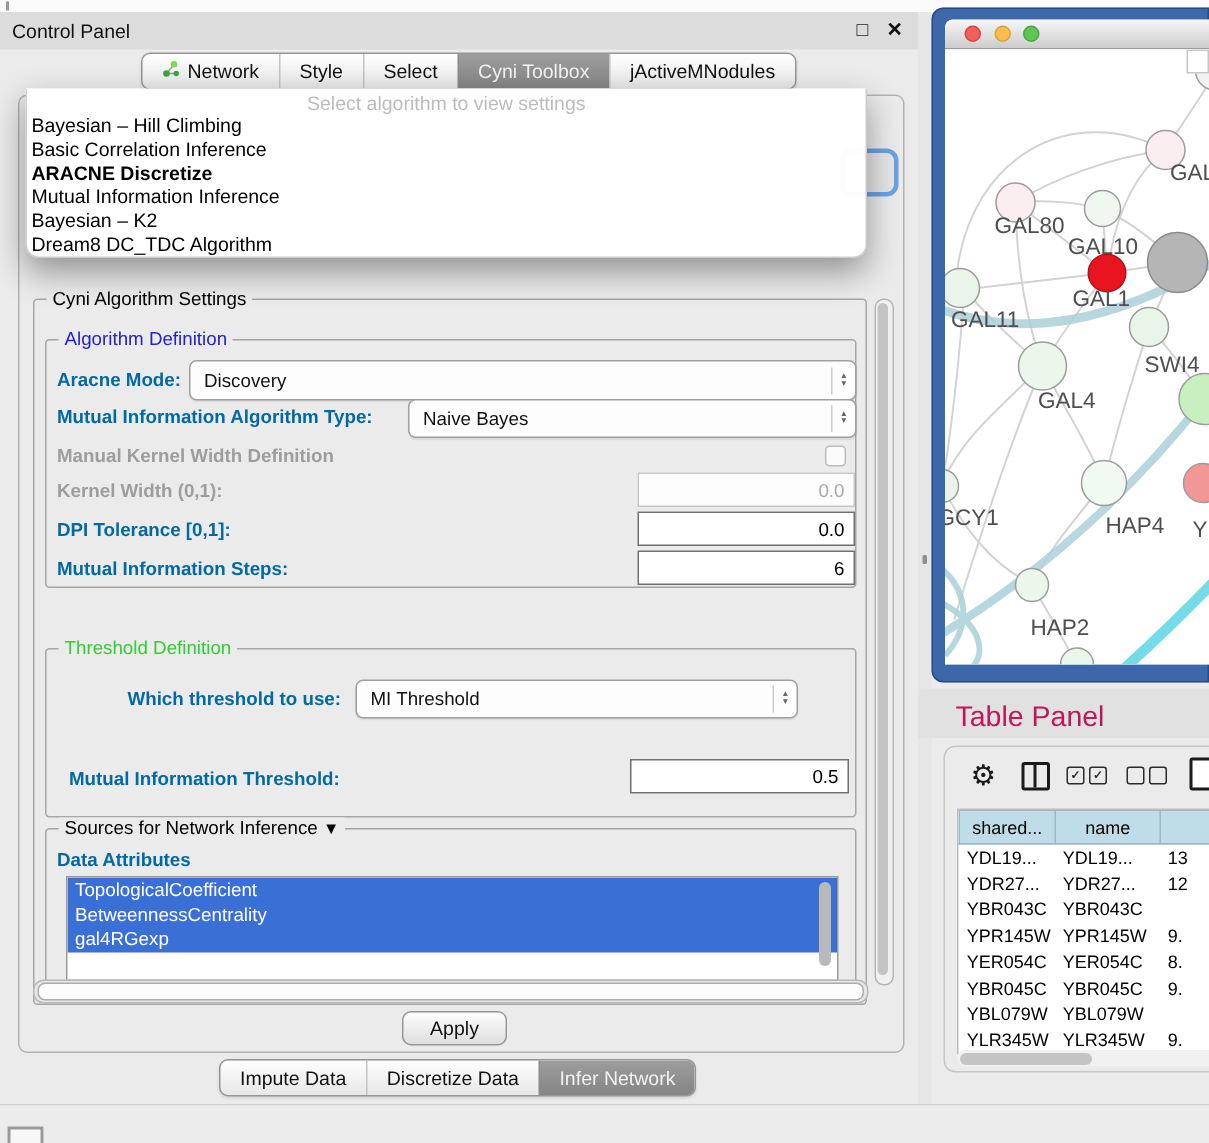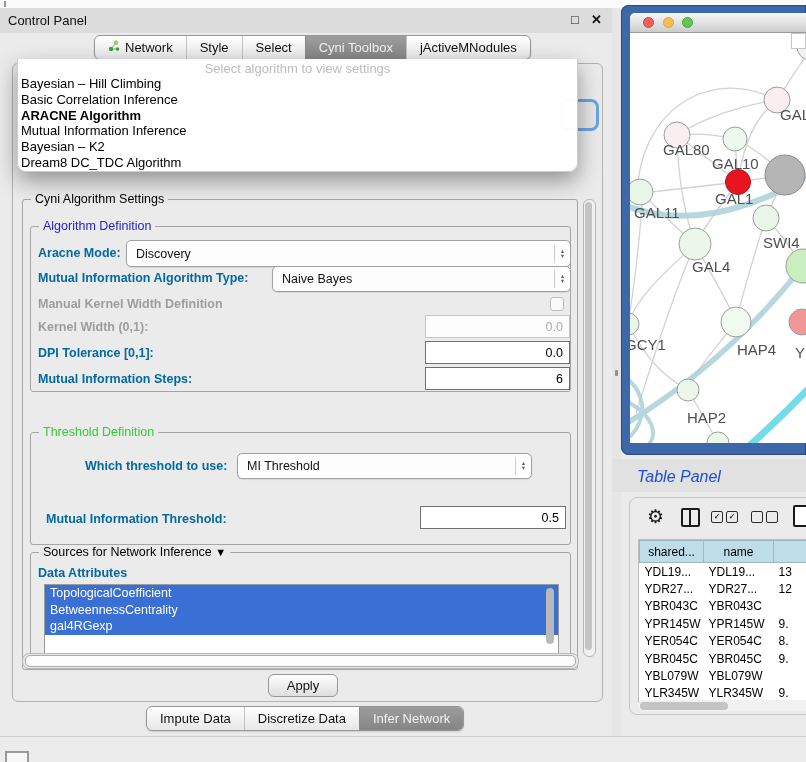--- a/index.html
+++ b/index.html
@@ -165,21 +165,21 @@
       <div class="tab sel">
         <span>Infer Network</span>
       </div>
     </div>
 
   <div class="dropdown">
     <div class="dd-ph">Select algorithm to view settings</div>
     <div id="dd-items">
         <div class="dd-item">Bayesian – Hill Climbing</div>
         <div class="dd-item">Basic Correlation Inference</div>
-        <div class="dd-item b">ARACNE Algorithm</div>
+        <div class="dd-item b">ARACNE Discretize</div>
         <div class="dd-item">Mutual Information Inference</div>
         <div class="dd-item">Bayesian – K2</div>
         <div class="dd-item">Dream8 DC_TDC Algorithm</div>
       </div>
   </div>
 
   <div class="abs" style="left:621px;top:5px;width:185px;height:450px;background:#3c67a9;border-radius:8px 0 0 8px;box-shadow:inset 0 0 0 1px #2a4a80;"></div>
   <div class="abs" style="left:630px;top:13px;width:176px;height:430px;background:#fff;border-radius:5px 0 0 0;overflow:hidden;">
     <div style="position:absolute;left:0;top:0;width:176px;height:19px;background:linear-gradient(#f7f7f7,#cccccc);border-bottom:1px solid #9c9c9c;border-radius:5px 0 0 0;">
       <div class="traffic" style="left:13px;background:#f25f58;border:1px solid #d8453e;box-sizing:border-box;"></div>
@@ -251,21 +251,21 @@
             <text x="107" y="322">HAP4</text>
             <text x="165" y="325">Y</text>
             <text x="57" y="390">HAP2</text>
           </g>
       </svg>
       <div style="position:absolute;right:0;top:0;width:13px;height:14px;background:#fff;border:1px solid #c6c6c6;"></div>
     </div>
   </div>
 
   <div class="abs" style="left:612px;top:459px;width:194px;height:33px;background:#e1e1e1;">
-    <span style="position:absolute;left:25px;top:9px;font-size:16px;color:#1d4ed8;font-style:italic;">Table Panel</span>
+    <span style="position:absolute;left:25px;top:9px;font-size:19px;color:#be185d;">Table Panel</span>
   </div>
   <div class="abs" style="left:629px;top:497px;width:190px;height:216px;background:#ebebeb;border:1px solid #c6c6c6;border-radius:8px 0 0 8px;overflow:hidden;">
 
     <span style="position:absolute;left:17px;top:7px;font-size:19px;color:#1a1a1a;">⚙</span>
     <div style="position:absolute;left:51px;top:10px;width:15px;height:15px;border:2px solid #1a1a1a;border-radius:2px;">
       <div style="position:absolute;left:6px;top:0;width:2px;height:15px;background:#1a1a1a;"></div>
     </div>
     <span class="ck" style="position:absolute;left:81px;top:13px;">✓</span>
     <span class="ck" style="position:absolute;left:96px;top:13px;">✓</span>
     <span class="ck" style="position:absolute;left:121px;top:13px;"></span>

